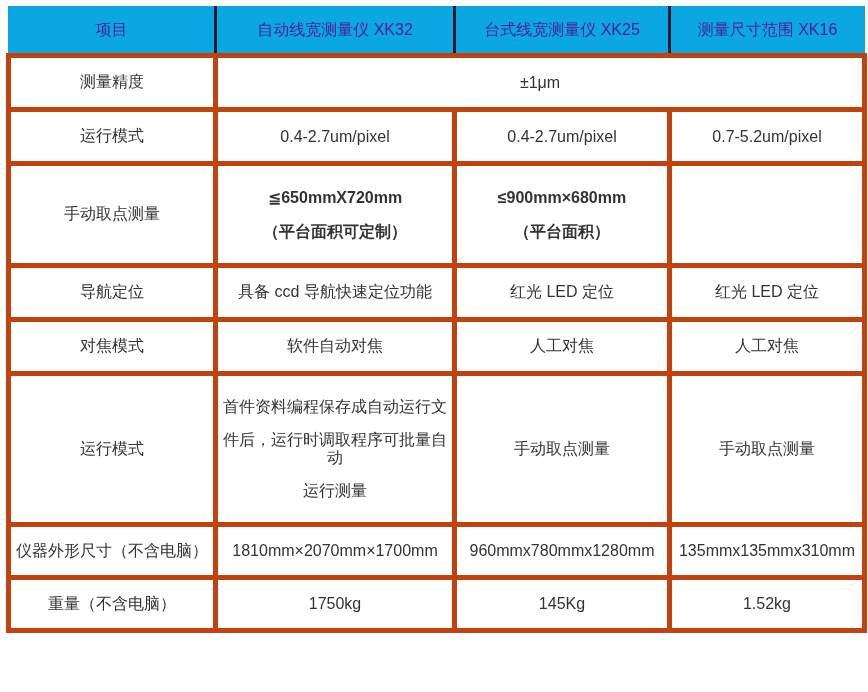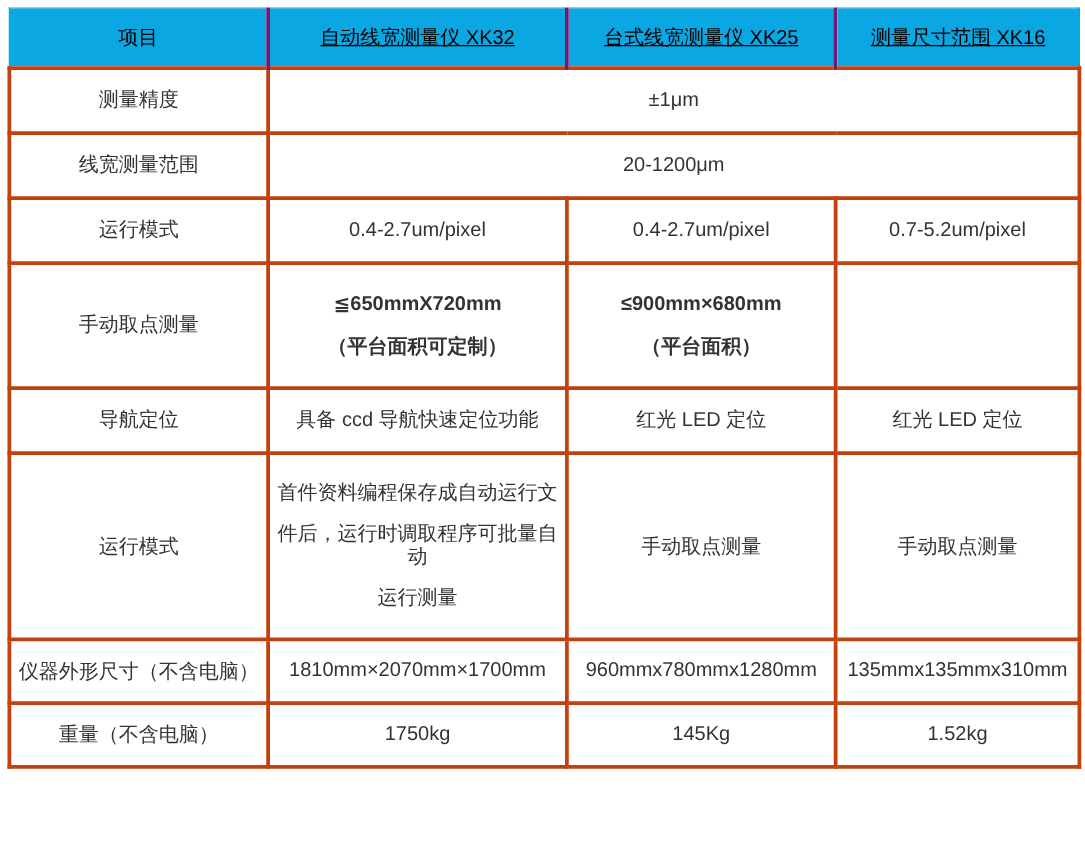--- a/index.html
+++ b/index.html
@@ -5,30 +5,30 @@
   html,body{margin:0;padding:0;}
   body{
     width:868px;height:692px;background:#ffffff;position:relative;
     font-family:"Liberation Sans","DejaVu Sans",sans-serif;color:#333333;
   }
   table.spec{
     position:absolute;left:6px;top:6px;width:856px;
     border-collapse:collapse;table-layout:fixed;
   }
   td,th{
-    border:3px solid #c2410c;
+    border:5px solid #c2410c;
     text-align:center;vertical-align:middle;
     font-size:16px;padding:0;overflow:hidden;
     font-weight:400;
   }
   thead th{
-    background:#0aa7e2;color:#000000;height:46px;
+    background:#0aa7e2;color:#4c1d95;height:46px;
     border:1px solid #0aa7e2;border-bottom:1px solid #929292;
   }
-  thead th.sep{border-left:3px solid #701a75;text-decoration:underline;}
+  thead th.sep{border-left:3px solid #0f172a;}
   tr.r-std td{height:49px;}
   tr.r-size td{height:97px;}
   tr.r-run td{height:146px;}
   tr.r-dims td{height:48px;}
   tr.r-weight td{height:48px;}
   .two-line div{margin:16px 0;line-height:18px;font-weight:bold;}
   .three-line div{margin:15px 0;line-height:18px;}
 </style>
 </head>
 <body>
@@ -47,24 +47,20 @@
       <th class="sep">台式线宽测量仪 XK25</th>
       <th class="sep">测量尺寸范围 XK16</th>
     </tr>
   </thead>
   <tbody>
     <tr class="r-std">
       <td>测量精度</td>
       <td colspan="3">±1μm</td>
     </tr>
     <tr class="r-std">
-      <td>线宽测量范围</td>
-      <td colspan="3">20-1200μm</td>
-    </tr>
-    <tr class="r-std">
       <td>运行模式</td>
       <td>0.4-2.7um/pixel</td>
       <td>0.4-2.7um/pixel</td>
       <td>0.7-5.2um/pixel</td>
     </tr>
     <tr class="r-size">
       <td>手动取点测量</td>
       <td class="two-line">
         <div>≦650mmX720mm</div>
         <div>（平台面积可定制）</div>
@@ -73,20 +69,26 @@
         <div>≤900mm×680mm</div>
         <div>（平台面积）</div>
       </td>
       <td></td>
     </tr>
     <tr class="r-std">
       <td>导航定位</td>
       <td>具备 ccd 导航快速定位功能</td>
       <td>红光 LED 定位</td>
       <td>红光 LED 定位</td>
+    </tr>
+    <tr class="r-std">
+      <td>对焦模式</td>
+      <td>软件自动对焦</td>
+      <td>人工对焦</td>
+      <td>人工对焦</td>
     </tr>
     <tr class="r-run">
       <td>运行模式</td>
       <td class="three-line">
         <div>首件资料编程保存成自动运行文</div>
         <div>件后，运行时调取程序可批量自动</div>
         <div>运行测量</div>
       </td>
       <td>手动取点测量</td>
       <td>手动取点测量</td>

